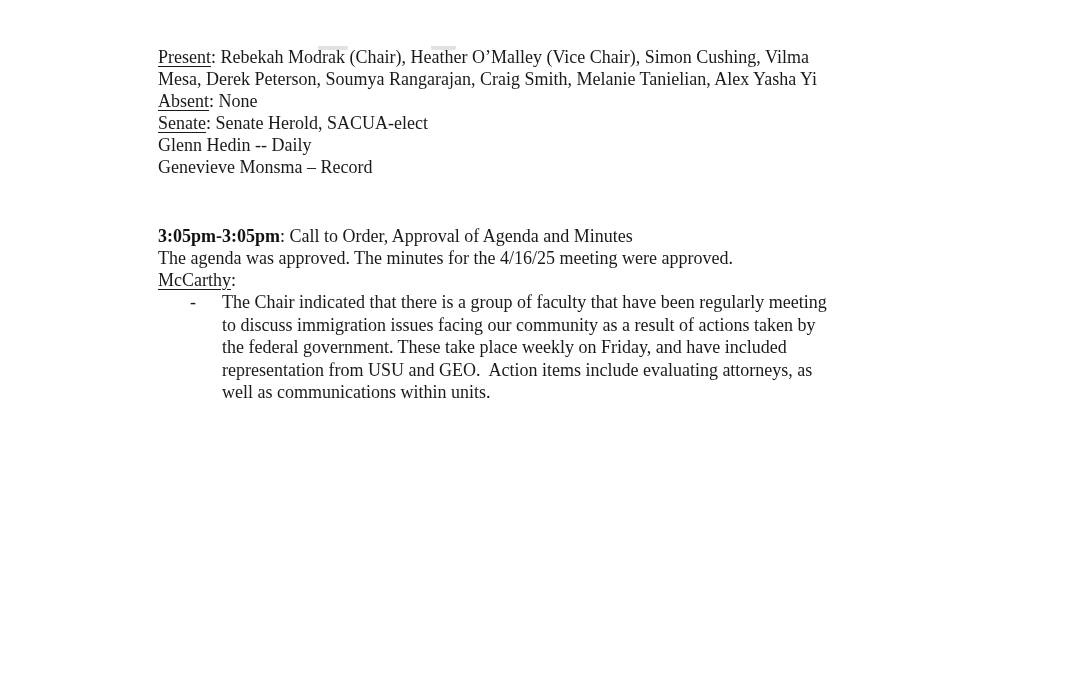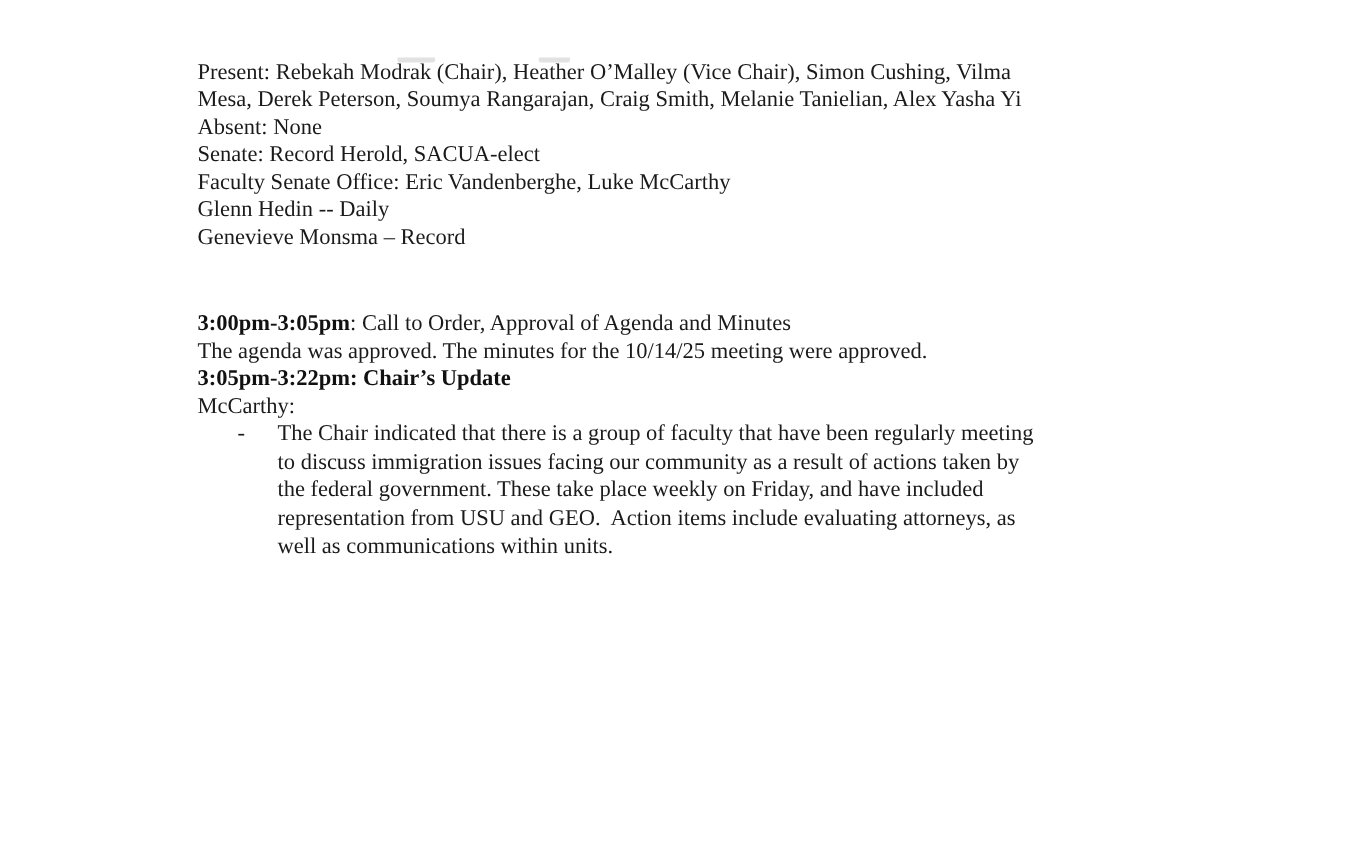--- a/index.html
+++ b/index.html
@@ -34,21 +34,21 @@
   .para {
     margin: 0;
     font-size: 18px;
     line-height: 22px;
     white-space: pre-wrap;
   }
   .first  { margin-top: 46px; }
   .gap    { }
   .biggap { margin-top: 47px; }
 
-  .u    { text-underline-offset: 3px; }
+  .u    { text-decoration: underline; text-underline-offset: 3px; }
   .bold { font-weight: 700; color: #111111; }
 
   .bullet {
     display: flex;
     margin-left: 32px;
     font-size: 18px;
     line-height: 22.5px;
   }
   .bullet .dash {
     flex: 0 0 32px;
@@ -64,33 +64,31 @@
 <div class="doc">
 
   <div class="remnant a"></div>
   <div class="remnant b"></div>
 
   <p class="para first"><span class="u">Present</span><span>: Rebekah Modrak (Chair), Heather O’Malley (Vice Chair), Simon Cushing, Vilma
 Mesa, Derek Peterson, Soumya Rangarajan, Craig Smith, Melanie Tanielian, Alex Yasha Yi</span></p>
 
   <p class="para gap"><span class="u">Absent</span><span>: None</span></p>
 
-  <p class="para gap"><span class="u">Senate</span><span>: Record Herold, SACUA-elect</span></p>
+  <p class="para gap"><span class="u">Senate</span><span>: Senate Herold, SACUA-elect</span></p>
 
-  <p class="para gap"><span class="u">Faculty Senate Office</span><span>: Eric Vandenberghe, Luke McCarthy</span></p>
 
 
   <p class="para gap">Glenn Hedin -- Daily
 Genevieve Monsma – Record</p>
 
-  <p class="para biggap"><span class="bold">3:00pm-3:05pm</span><span>: Call to Order, Approval of Agenda and Minutes</span></p>
+  <p class="para biggap"><span class="bold">3:05pm-3:05pm</span><span>: Call to Order, Approval of Agenda and Minutes</span></p>
 
-  <p class="para gap">The agenda was approved. The minutes for the 10/14/25 meeting were approved.</p>
+  <p class="para gap">The agenda was approved. The minutes for the 4/16/25 meeting were approved.</p>
 
-  <p class="para gap bold">3:05pm-3:22pm: Chair’s Update</p>
 
   <p class="para gap"><span class="u">McCarthy</span><span>:</span></p>
 
   <div class="bullet gap">
     <span class="dash">-</span>
     <span class="btxt">The Chair indicated that there is a group of faculty that have been regularly meeting
 to discuss immigration issues facing our community as a result of actions taken by
 the federal government. These take place weekly on Friday, and have included
 representation from USU and GEO.  Action items include evaluating attorneys, as
 well as communications within units.</span>

